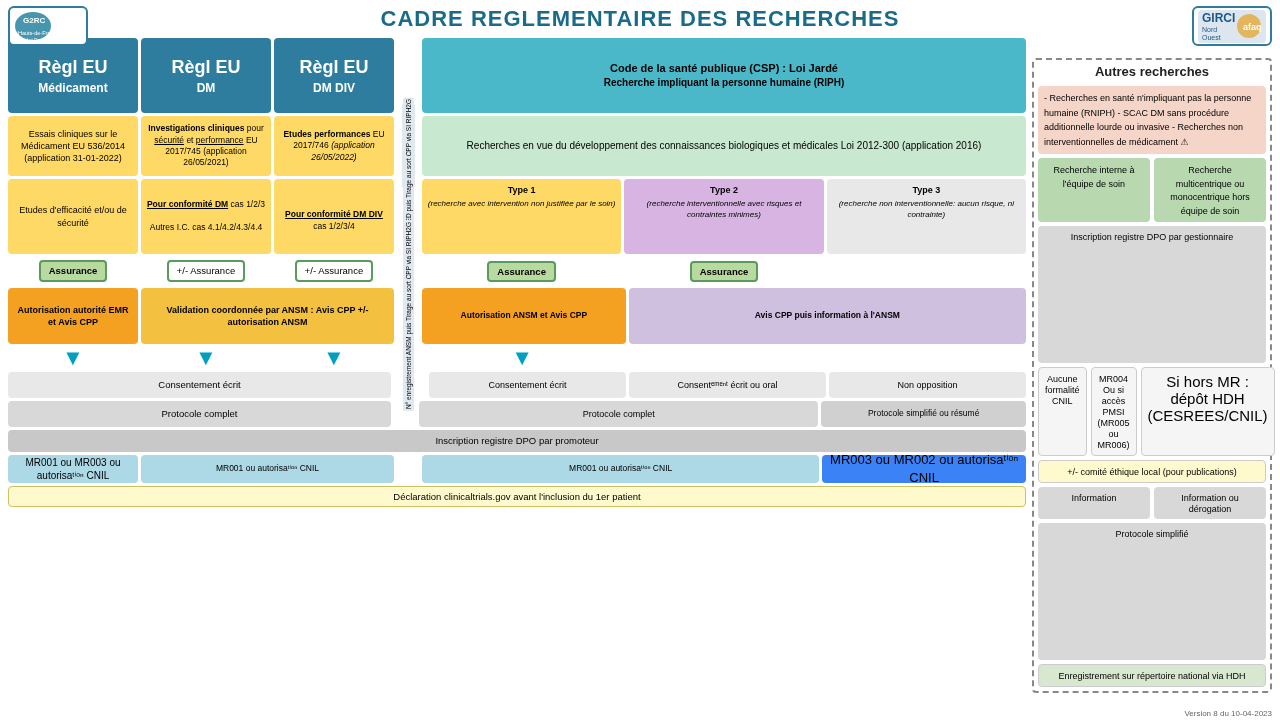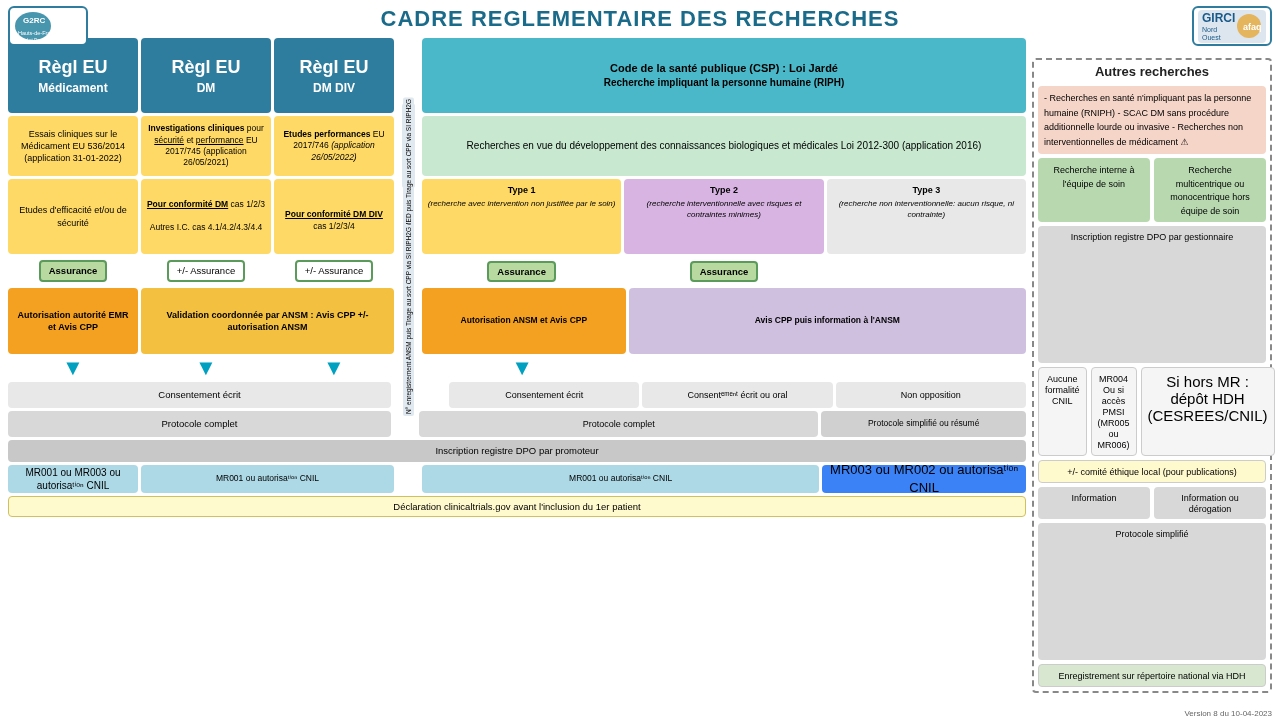--- a/index.html
+++ b/index.html
@@ -367,21 +367,21 @@
           </div>
 
           <div style="flex:1; display:flex; align-items:center; justify-content:center;">
             <div class="cell-assurance">Assurance</div>
           </div>
 
           <div style="flex:1;"></div>
         </div>
       </div>
 
-      <div style="display:flex; gap:3px; height:66px;">
+      <div style="display:flex; gap:3px; height:56px;">
 
         <div class="cell w130" style="background:#f4a020; font-weight:bold; font-size:9px;">
           <span>Autorisation autorité EMR et Avis CPP</span>
         </div>
 
         <div class="cell" style="width:253px; flex-shrink:0; background:#f4c040; font-weight:bold; font-size:9px;">
           <span>Validation coordonnée par ANSM : Avis CPP +/- autorisation ANSM</span>
         </div>
 
         <div style="width:22px; flex-shrink:0; display:flex; align-items:center; justify-content:center;">
@@ -410,21 +410,21 @@
         </div>
         <div style="width:22px; flex-shrink:0;"></div>
         <div style="flex:1; display:flex; gap:3px;">
           <div style="flex:1; text-align:center;">
             <span style="color:#00a0c0; font-size:22px;">▼</span>
           </div>
           <div style="flex:2;"></div>
         </div>
       </div>
 
-      <div style="display:flex; gap:18px; height:26px;">
+      <div style="display:flex; gap:8px; height:26px;">
 
         <div class="cell" style="width:383px; flex-shrink:0; background:#e8e8e8; font-size:9.5px;">
           <span>Consentement écrit</span>
         </div>
         <div style="width:22px; flex-shrink:0;"></div>
 
         <div style="flex:1; display:flex; gap:3px;">
           <div class="cell" style="flex:1; background:#e8e8e8; font-size:9px;">
             <span>Consentement écrit</span>
           </div>

